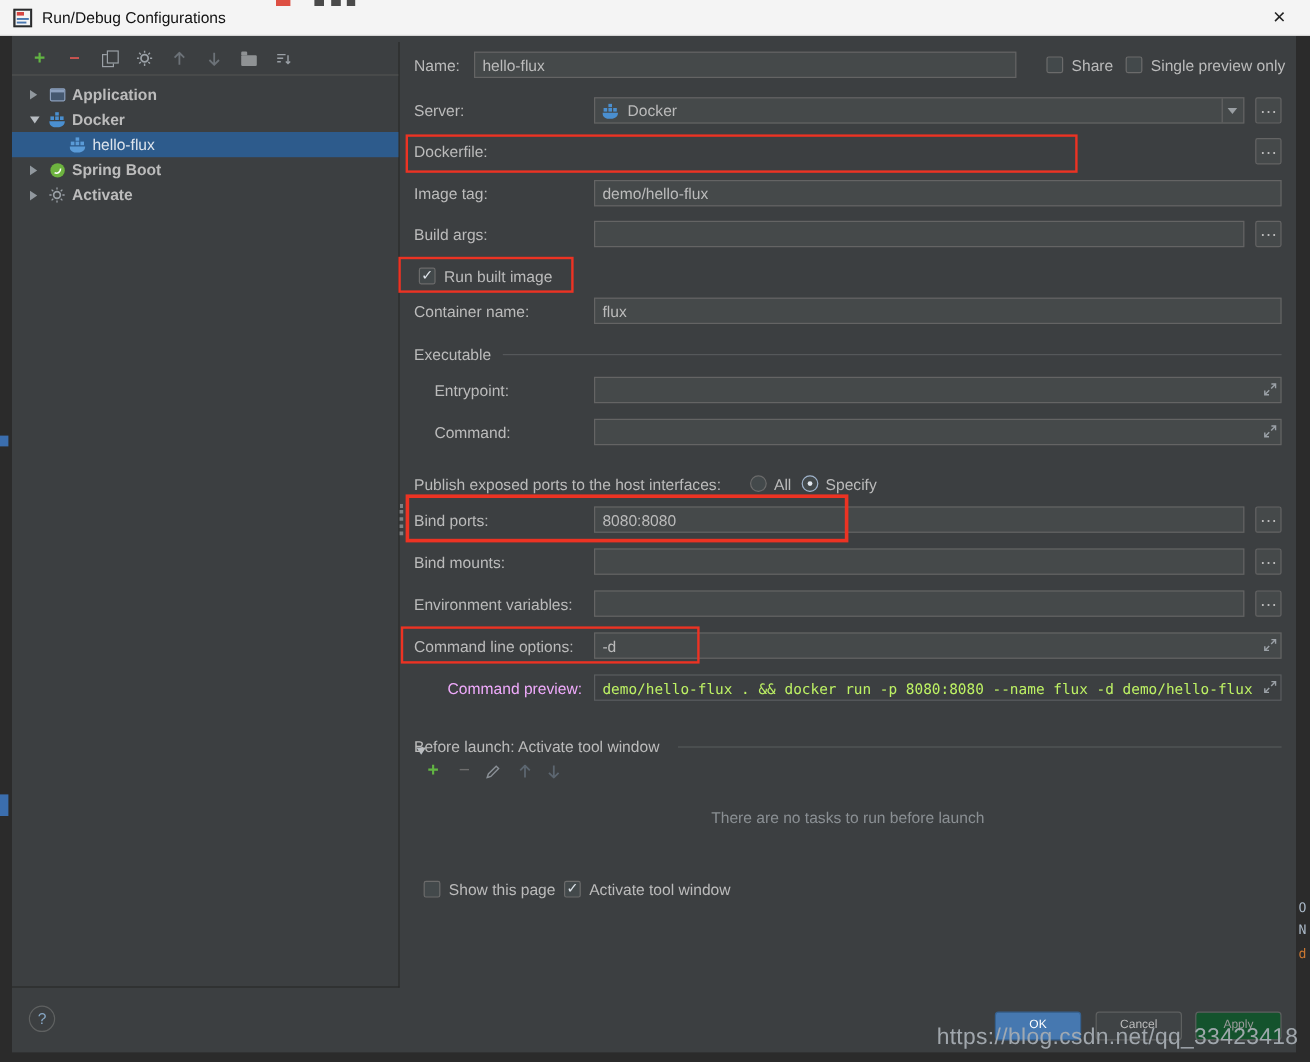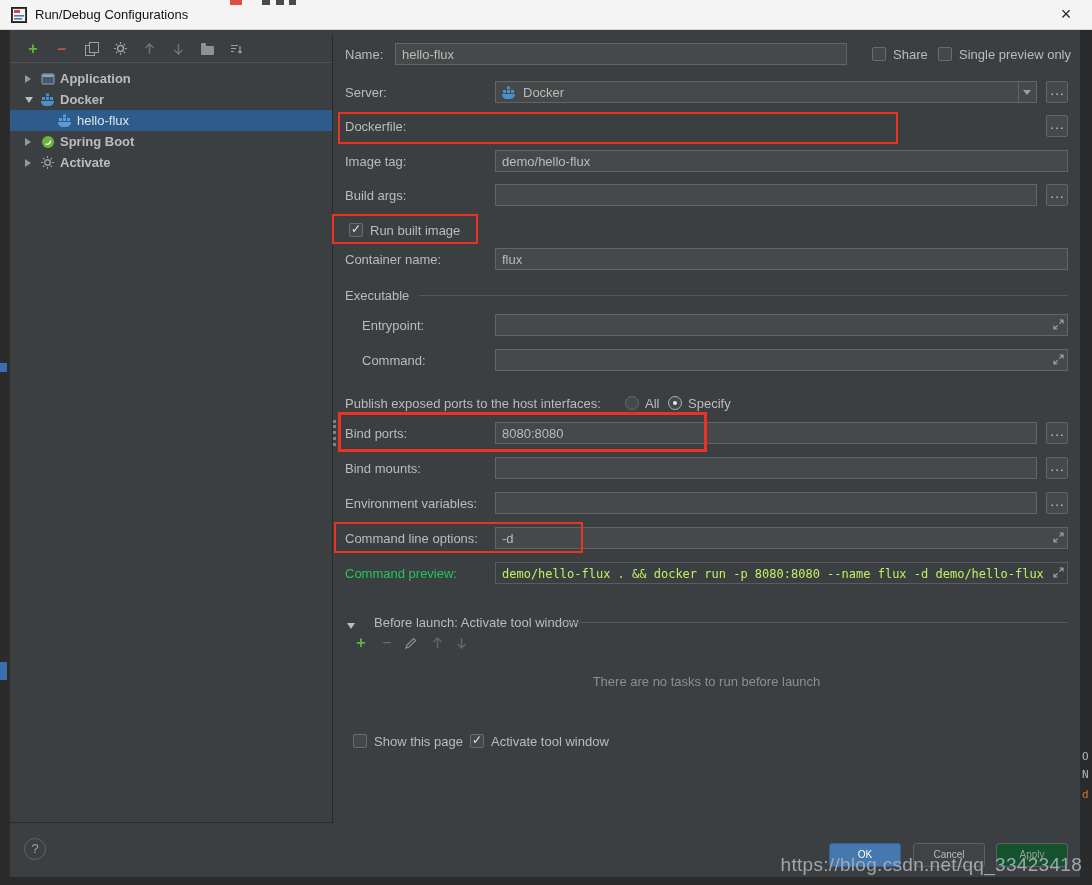--- a/index.html
+++ b/index.html
@@ -43,21 +43,21 @@
   .ti-ico { width:15px; height:15px; margin-left:3px; margin-right:5px; display:flex; align-items:center; justify-content:center; }
   .ti-flux .ti-ico { margin-left:20px; }
   .tlabel.b { font-weight:bold; }
 
   .grip { position:absolute; left:323px; top:390px; height:26px; width:0; border-left:3px dotted #7f8284; }
 
   
   .frow { position:absolute; left:335px; width:723px; height:24px; }
   .lbl { position:absolute; left:0; top:4px; font-size:13px; color:#bbbbbb; white-space:nowrap; }
   .lbl.indent { left:17px; }
-  .lbl.dim { color:#22c55e; }
+  .lbl.dim { color:#f0abfc;margin-left:28px; }
   .fld { position:absolute; top:0; height:22px; background:#45494a; border:1px solid #646464; }
   input.fld, input.bare { color:#bbbbbb; font:13px "Liberation Sans",sans-serif; padding:0 6px; outline:none; }
   input.fld { background:#45494a; }
   .f-main { left:150px; right:0; }
   .f-btn { left:150px; right:31px; }
   .f-name { left:50px; right:221px; }
   .btn-more { position:absolute; right:0; top:0; width:22px; height:22px; background:#45494a; border:1px solid #646464; border-radius:2px; color:#bbbbbb; text-align:center; line-height:16px; font-size:15px; cursor:pointer; }
   .bare { position:absolute; left:0; top:0; width:calc(100% - 16px); height:100%; background:transparent; border:none; }
   .grow-ic { position:absolute; right:3px; top:4px; }
   .combo .cval { position:absolute; left:7px; top:3px; font-size:13px; color:#bbbbbb; }
@@ -86,21 +86,21 @@
   .rd { position:absolute; width:14px; height:14px; border-radius:50%; background:#43494b; border:1px solid #6b6b6b; cursor:pointer; }
   .rd.sel { border-color:#a0b4cc; }
   .rd.sel::after { content:""; position:absolute; left:4px; top:4px; width:4px; height:4px; border-radius:50%; background:#e3e9f0; }
   .rd-all{left:280px; top:4px} .l-all{left:300px}
   .rd-spec{left:323px; top:4px} .l-spec{left:343px}
 
   .sep-line { position:absolute; top:11px; right:0; border-top:1px solid #55585a; }
   .sl-exec { left:74px; }
   .sl-bl { left:220px; }
   .bl-tri { position:absolute; left:2px; top:8px; }
-  .bl-lbl { left:29px; }
+  .bl-lbl { left:0; }
 
   .bli { position:absolute; top:2px; width:16px; height:16px; display:flex; align-items:center; justify-content:center; cursor:pointer; }
   .bl-plus{left:8px} .bl-minus{left:34px} .bl-pencil{left:58px} .bl-up{left:84px} .bl-down{left:108px}
   .bl-minus span { color:#6e6e6e; }
 
   .preview { background:#3c3f41; border-color:#5a5d5f; }
   .pv { position:absolute; left:6px; top:4px; right:18px; font:12px "DejaVu Sans Mono",monospace; color:#bef264; white-space:nowrap; overflow:hidden; }
 
   
   .hl { position:absolute; border:2px solid #ec3323; z-index:5; pointer-events:none; }

